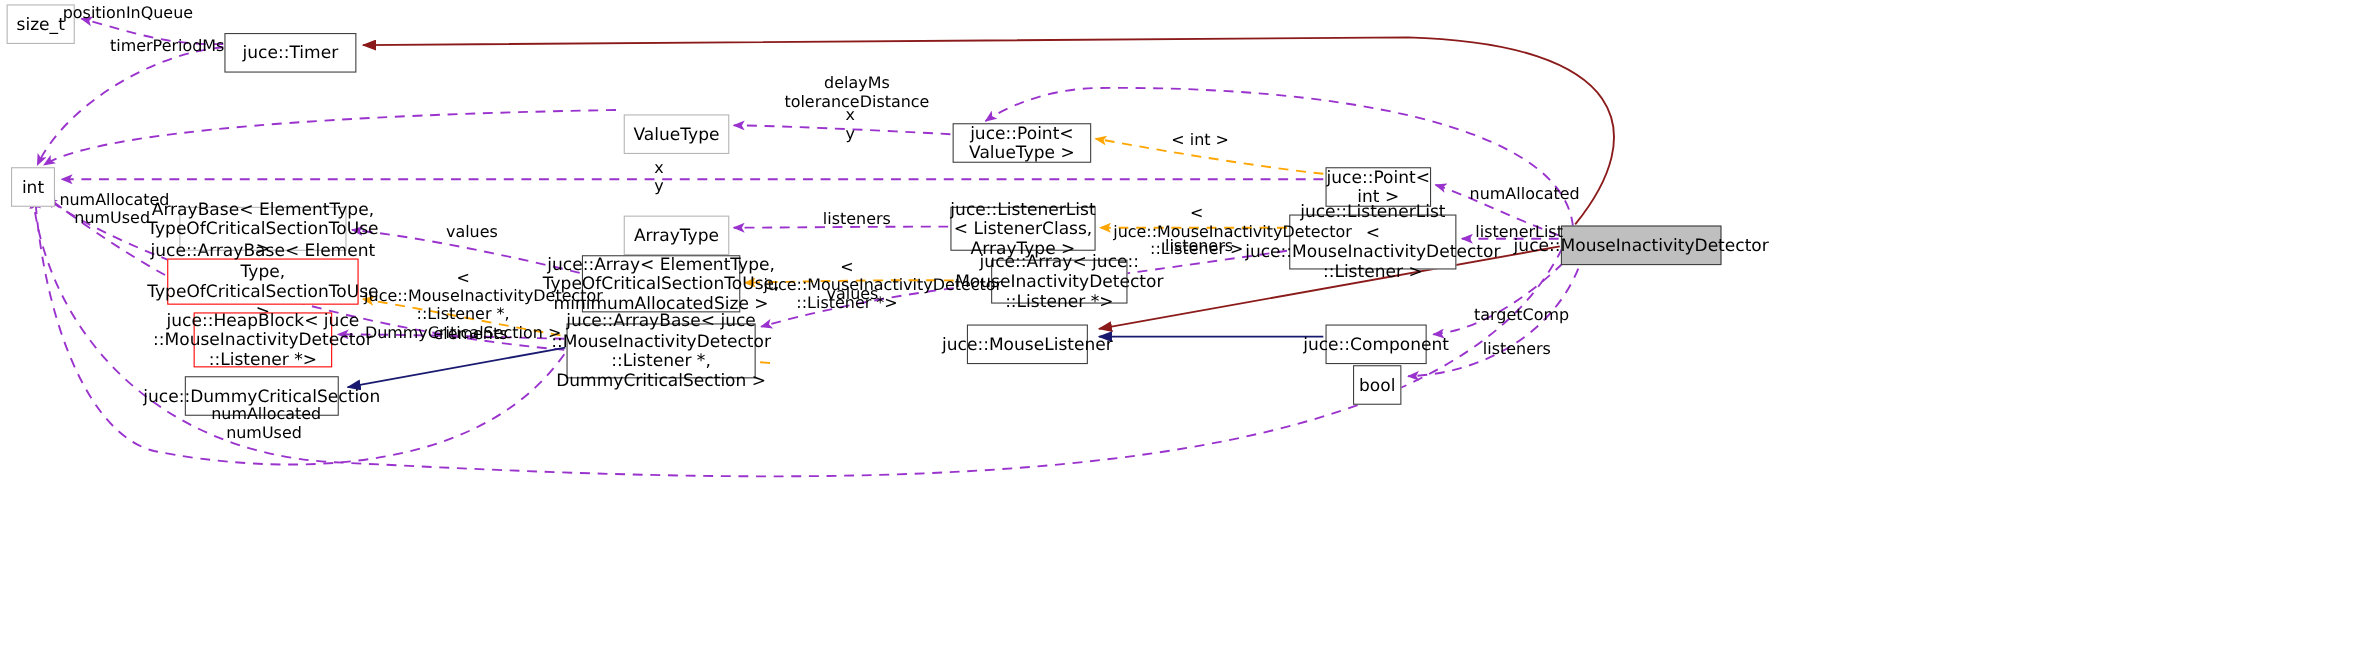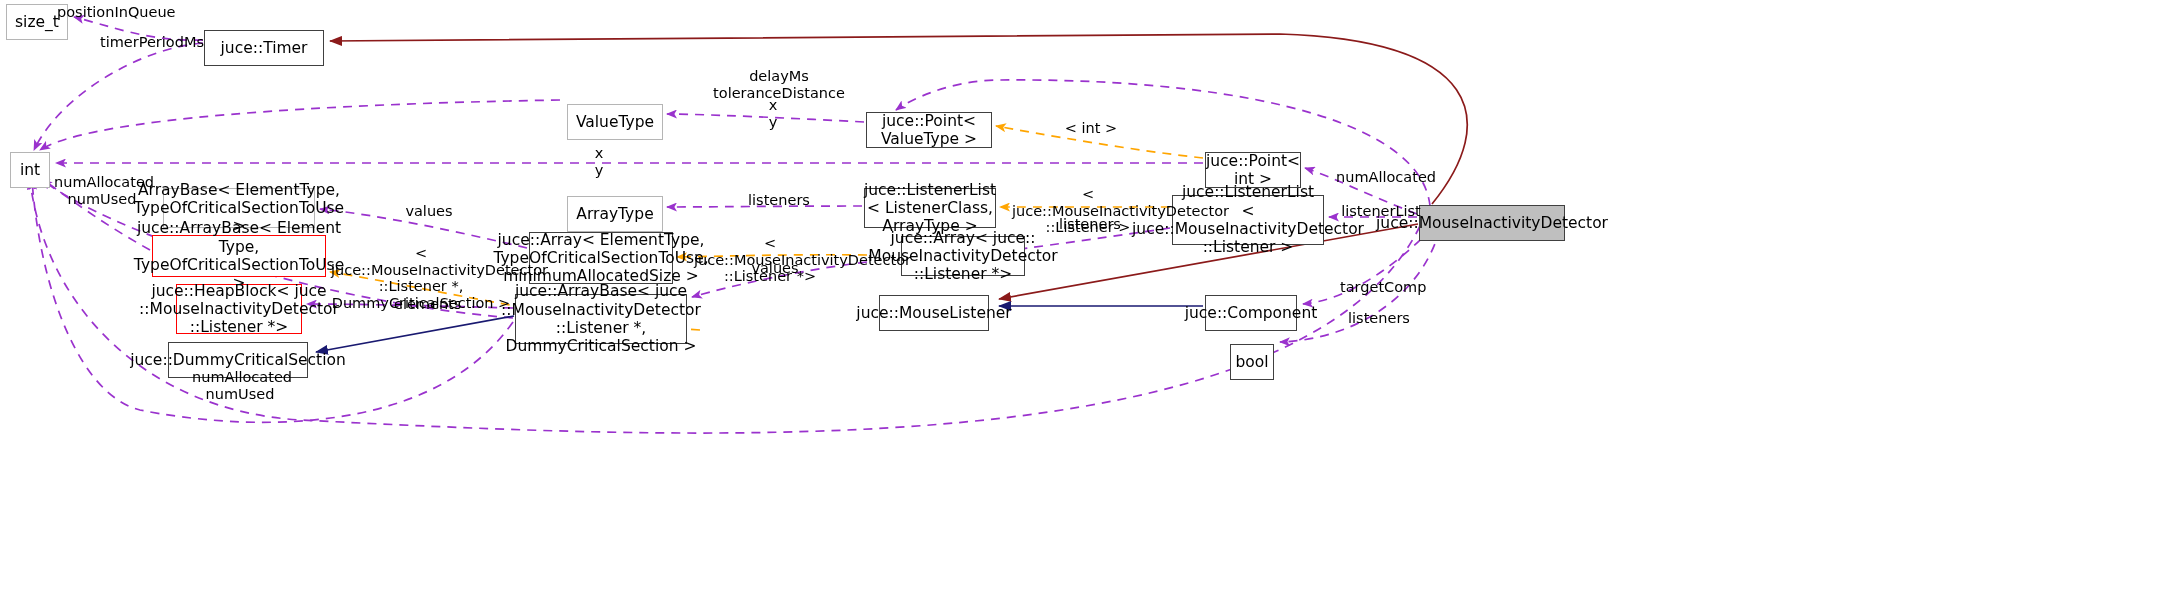--- a/index.html
+++ b/index.html
@@ -167,21 +167,21 @@
   <div class="node b-black" style="left:869px;top:236px;width:124px;height:40px;margin-left:32px;">juce::Array&lt; juce::
 MouseInactivityDetector
 ::Listener *&gt;</div>
   <div class="node b-black" style="left:879px;top:295px;width:110px;height:24px;">juce::MouseListener</div>
   <div class="node b-black" style="left:866px;top:112px;width:126px;height:24px;">juce::Point&lt; ValueType &gt;</div>
   <div class="node b-black" style="left:1205px;top:152px;width:96px;height:24px;">juce::Point&lt; int &gt;</div>
   <div class="node b-black" style="left:1172px;top:195px;width:152px;height:50px;">juce::ListenerList
 &lt; juce::MouseInactivityDetector
 ::Listener &gt;</div>
   <div class="node b-black" style="left:1205px;top:295px;width:92px;height:28px;">juce::Component</div>
-  <div class="node b-black" style="left:1230px;top:332px;width:44px;height:24px;margin-top:12px;">bool</div>
+  <div class="node b-black" style="left:1230px;top:332px;width:44px;height:24px;">bool</div>
   <div class="node b-center" style="left:1419px;top:205px;width:146px;height:24px;">juce::MouseInactivityDetector</div>
 
   <div class="edge-label" style="left:57px;top:4px;width:110px;text-align:left;">positionInQueue</div>
   <div class="edge-label" style="left:62px;top:34px;width:104px;text-align:left;margin-left:38px;">timerPeriodMs</div>
   <div class="edge-label" style="left:713px;top:54px;width:132px;text-align:center;margin-top:14px;">delayMs
 toleranceDistance</div>
   <div class="edge-label" style="left:759px;top:97px;width:28px;text-align:center;">x
 y</div>
   <div class="edge-label" style="left:1063px;top:120px;width:56px;text-align:center;">&lt; int &gt;</div>
   <div class="edge-label" style="left:585px;top:145px;width:28px;text-align:center;">x

